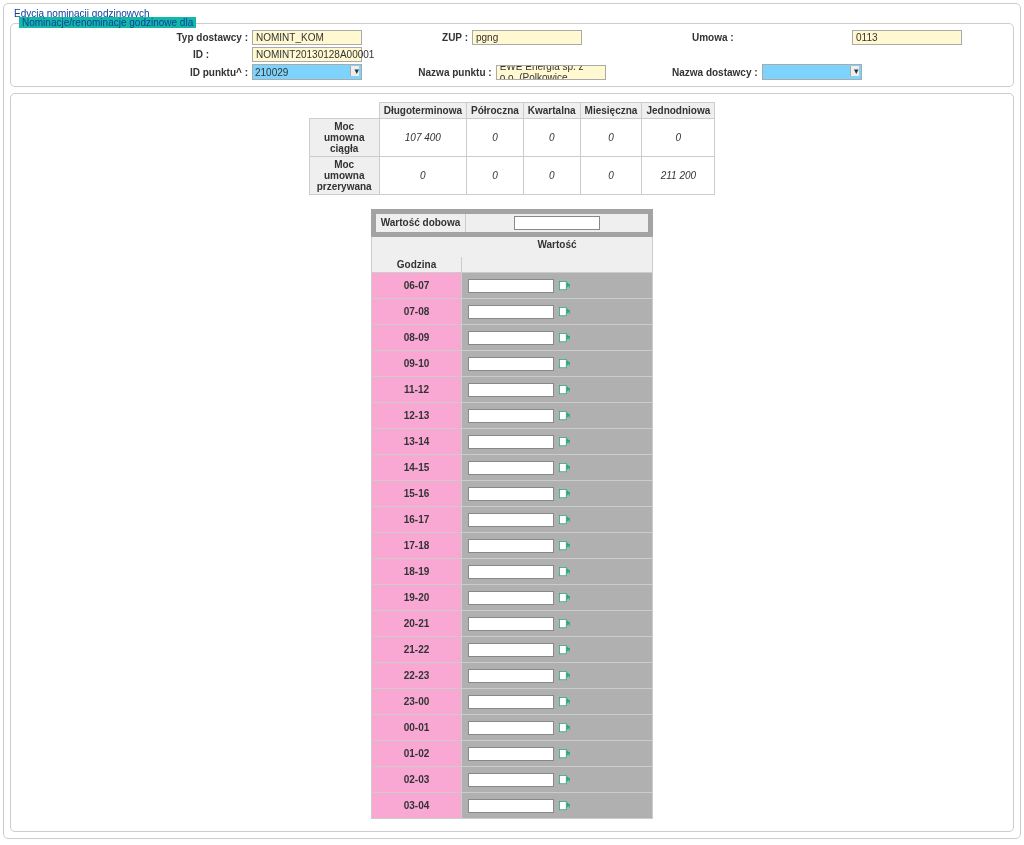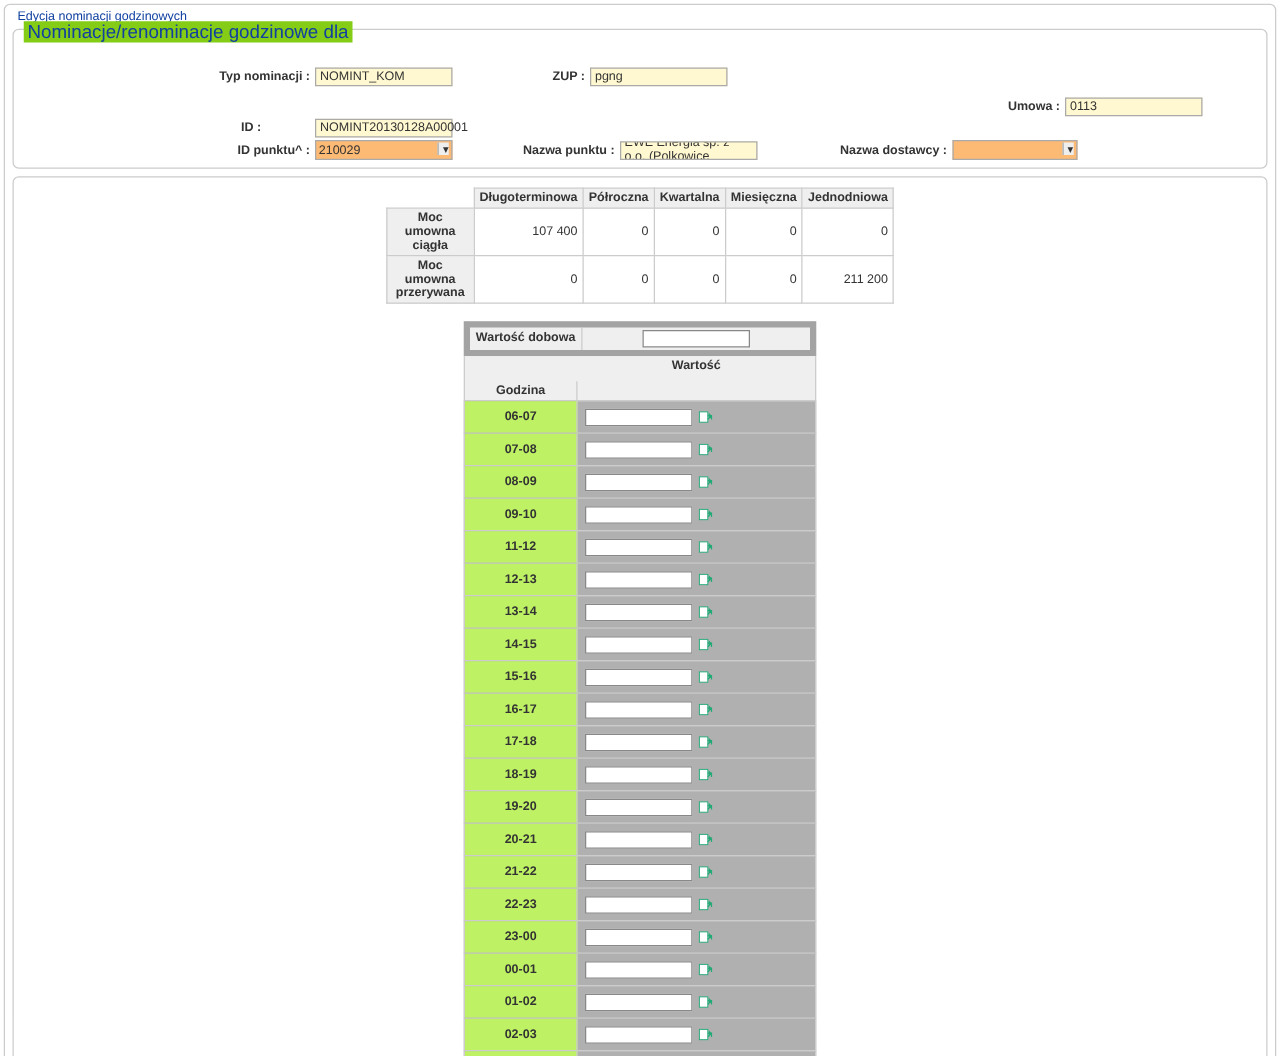--- a/index.html
+++ b/index.html
@@ -27,23 +27,23 @@
     border: 1px solid #ccc;
     border-radius: 5px;
     padding: 6px;
     margin-top: 2px;
     position: relative;
   }
   .inner-title {
     position: absolute;
     top: -7px;
     left: 8px;
-    background: #84cc16;
+    background: #14b8a6;
     color: #1040a0;
-    font-size: 15px;
+    font-size: 10px;
     padding: 0 3px;
   }
   .form-group {
     display: flex;
     align-items: center;
     gap: 4px;
   }
   .label {
     font-size: 10px;
     text-align: right;
@@ -53,21 +53,21 @@
   .field {
     background: #fff8d0;
     border: 1px solid #aaa;
     height: 15px;
     padding: 0 3px;
     font-size: 10px;
     display: inline-flex;
     align-items: center;
   }
   .select {
-    background: #fdba74;
+    background: #7dd3fc;
     border: 1px solid #aaa;
     height: 16px;
     padding: 0 2px;
     font-size: 10px;
     display: inline-flex;
     align-items: center;
     position: relative;
   }
   .select::after {
     content: "▾";
@@ -100,22 +100,22 @@
     font-weight: bold;
   }
   table.summary td.rowhdr {
     background: #efefef;
     font-weight: bold;
     text-align: center;
     width: 70px;
     line-height: 1.1;
   }
   table.summary td.val {
-    text-align: right;
     width: 42px;
+    font-style: italic;
   }
   .hours-wrap {
     margin: 14px auto 0 auto;
     width: 282px;
   }
   .hours-header {
     display: flex;
     border: 5px solid #a3a3a3;
     background: #efefef;
   }
@@ -159,21 +159,21 @@
     border: 1px solid #ccc;
     border-top: none;
     background: #b0b0b0;
     height: 26px;
     align-items: center;
   }
   .hour-row .hc1 {
     width: 90px;
     text-align: center;
     font-weight: bold;
-    background: #bef264;
+    background: #f9a8d4;
     border-right: 1px solid #ccc;
     height: 100%;
     display: flex;
     align-items: center;
     justify-content: center;
     font-size: 10px;
   }
   .hour-row .hc2 {
     flex: 1;
     display: flex;
@@ -205,28 +205,28 @@
 <div class="outer">
   <div class="outer-title">Edycja nominacji godzinowych</div>
 
   <div class="inner">
     <div class="inner-title">Nominacje/renominacje godzinowe dla</div>
 
     <div style="display:flex; justify-content:center;">
       <div style="display:grid; grid-template-columns: 300px 300px 300px; row-gap:2px;">
 
         <div class="form-group" style="justify-content:flex-end;">
-          <span class="label">Typ nominacji :</span>
+          <span class="label">Typ dostawcy :</span>
           <span class="field" style="width:110px;">NOMINT_KOM</span>
         </div>
         <div class="form-group" style="justify-content:center;">
           <span class="label">ZUP :</span>
           <span class="field" style="width:110px;">pgng</span>
         </div>
-        <div class="form-group" style="justify-content:flex-end; padding-left:30px;margin-top:48px;">
+        <div class="form-group" style="justify-content:space-between; padding-left:30px;">
           <span class="label">Umowa :</span>
           <span class="field" style="width:110px;">0113</span>
         </div>
 
         <div class="form-group" style="justify-content:flex-end;gap:43px;">
           <span class="label">ID :</span>
           <span class="field" style="width:110px;">NOMINT20130128A00001</span>
         </div>
         <div></div>
         <div></div>

